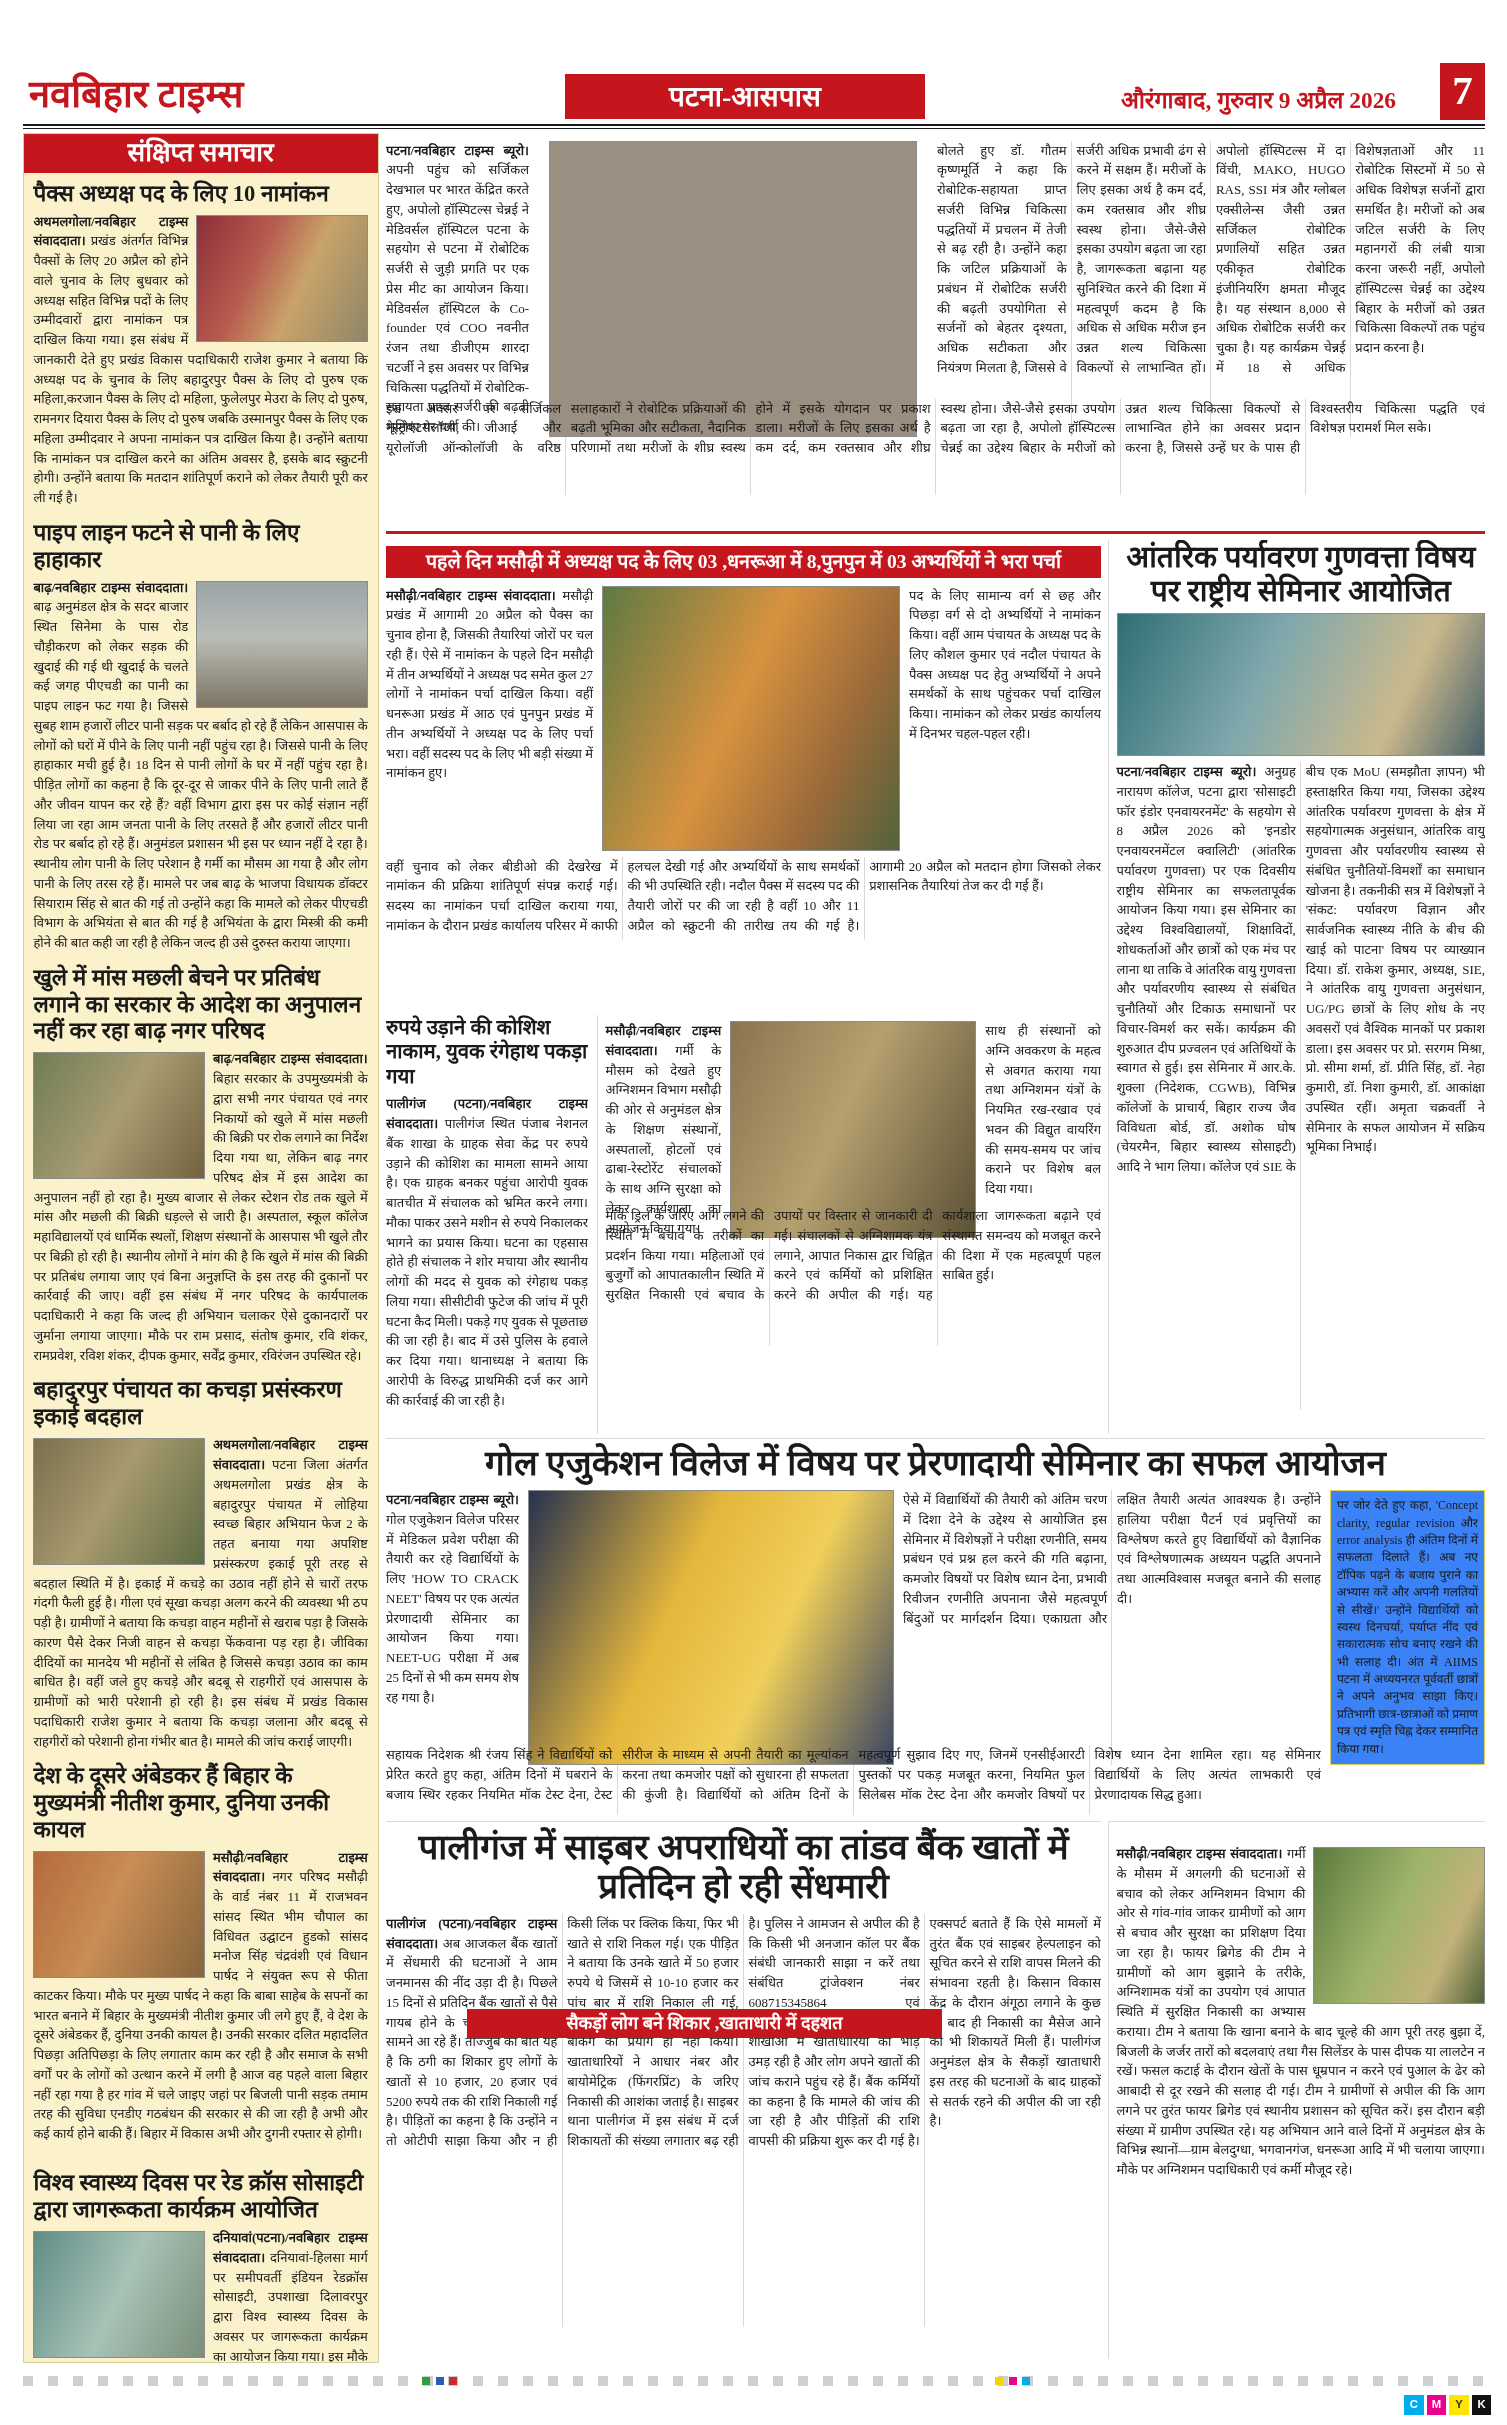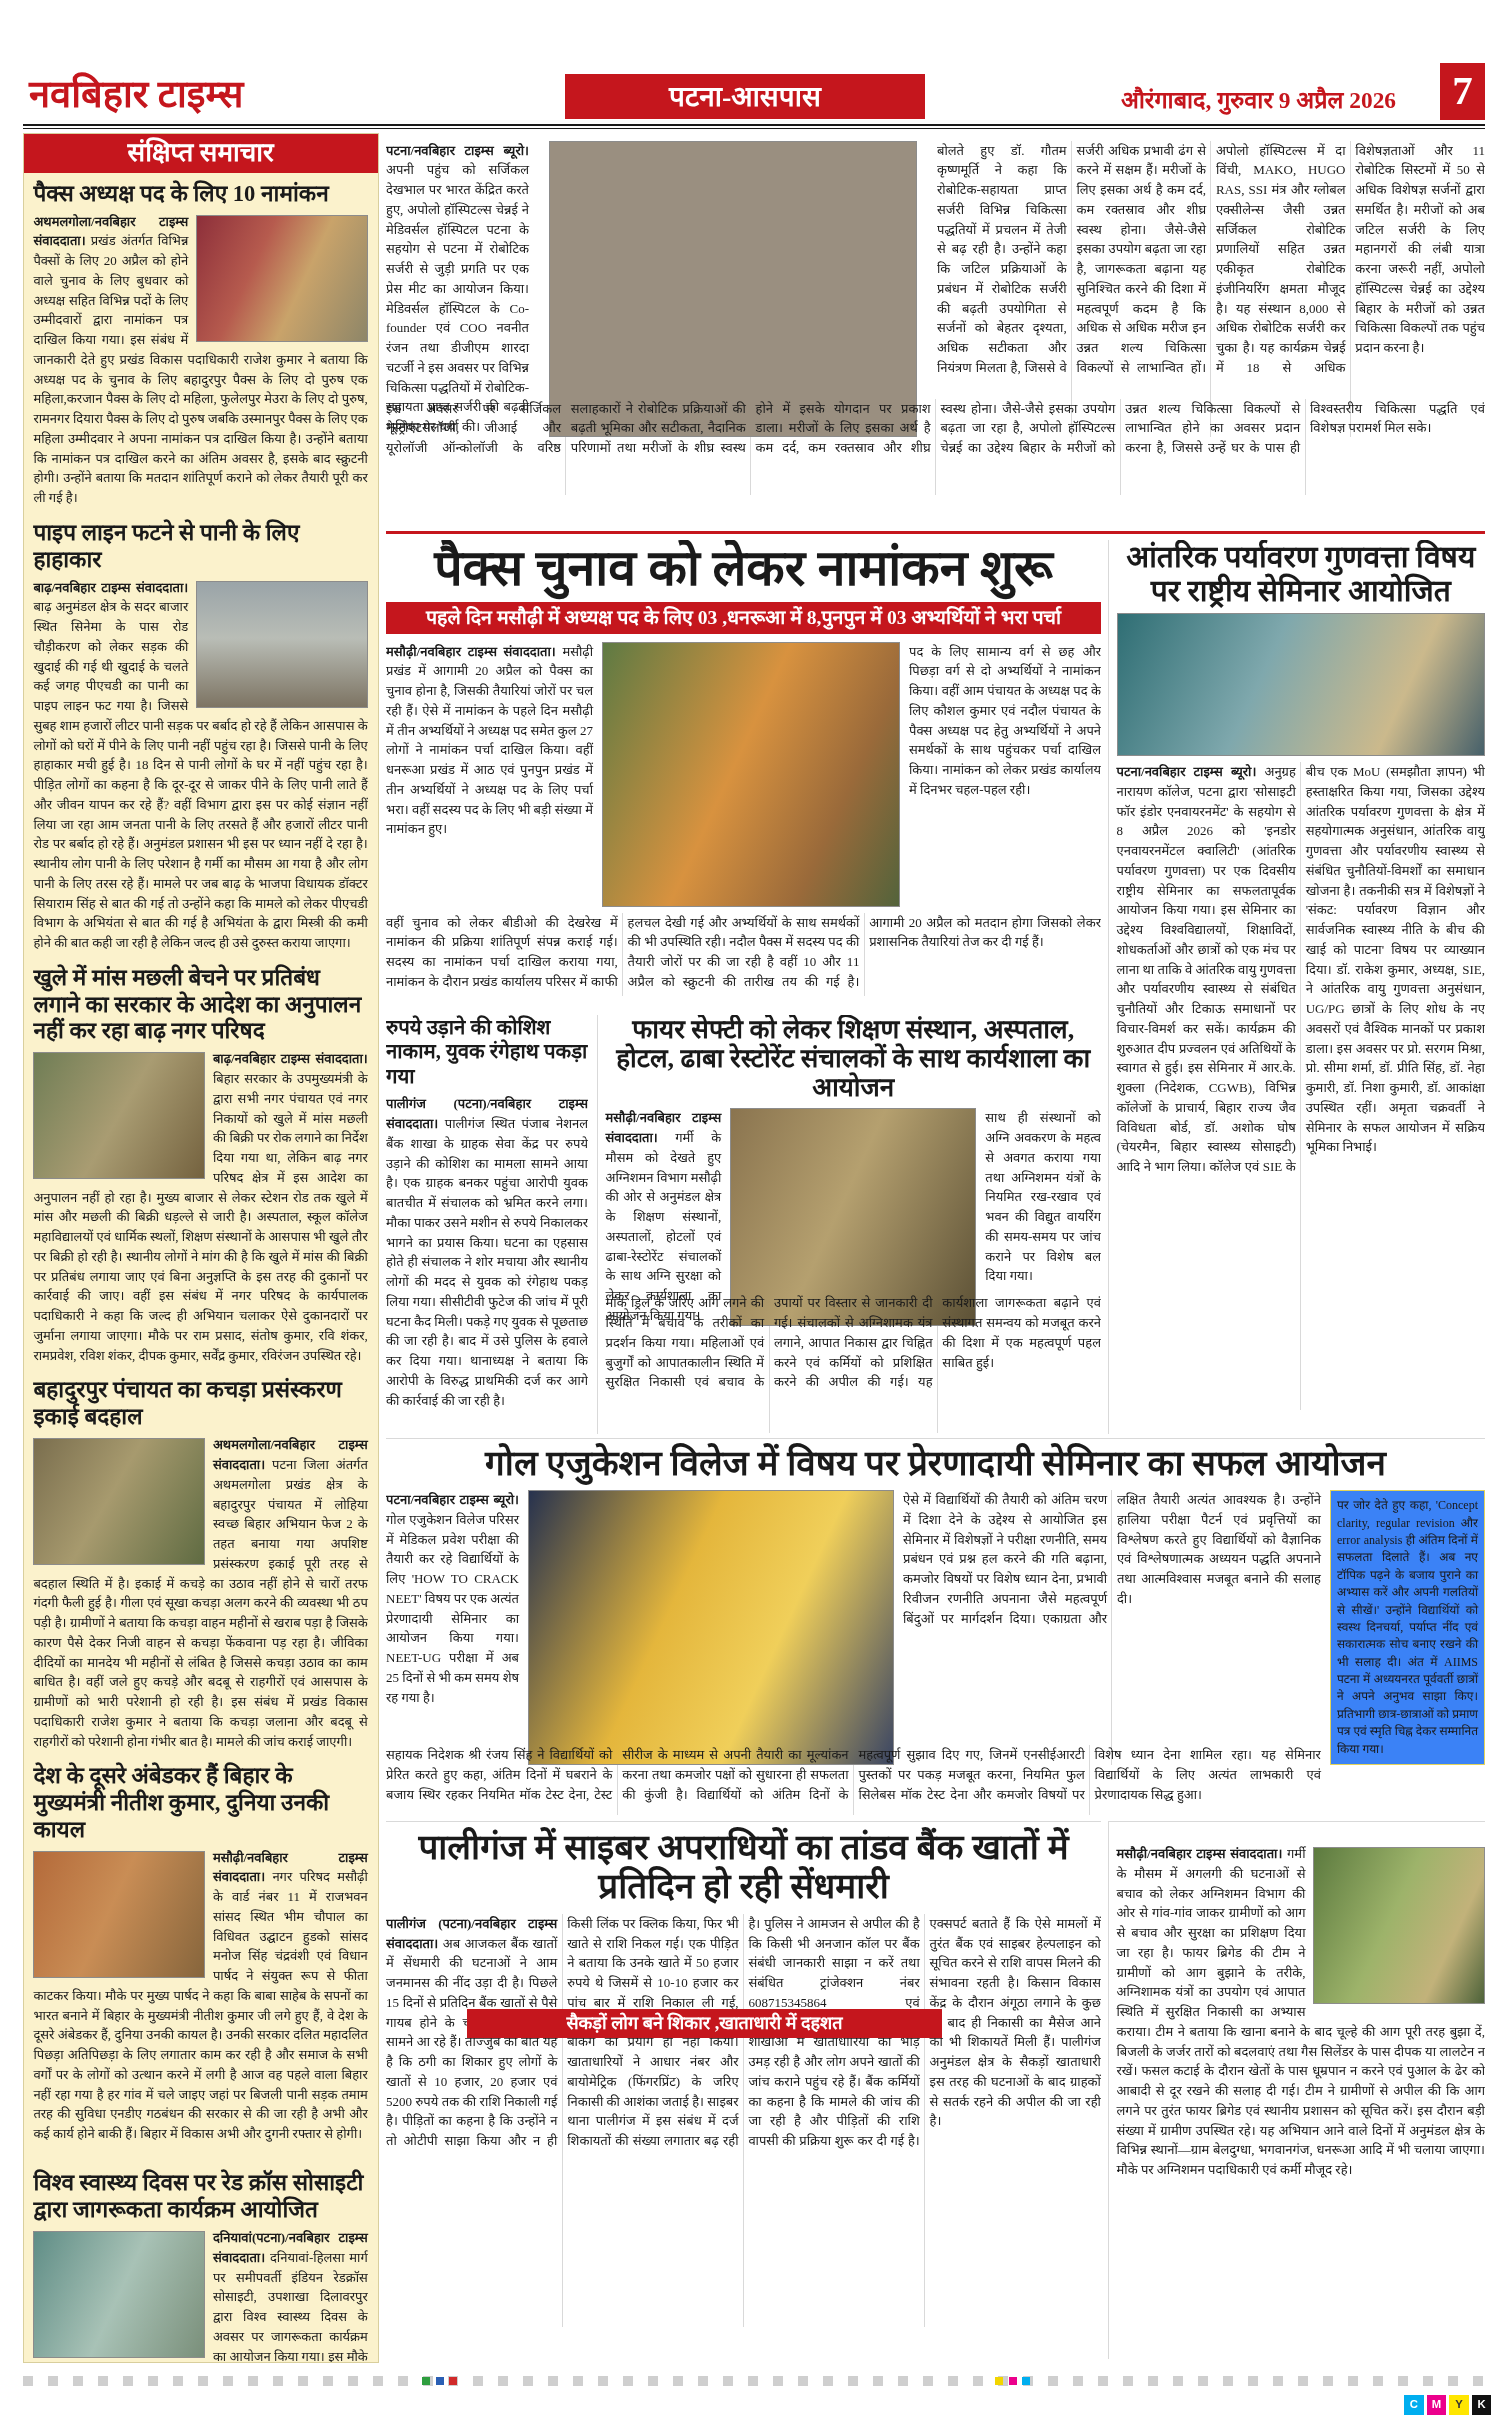--- a/index.html
+++ b/index.html
@@ -138,21 +138,20 @@
   <div class="abs block apollo">
     <div class="grid3 apollo-grid">
       <div class="body-txt"><span class="byline">पटना/नवबिहार टाइम्स ब्यूरो।</span> <span>अपनी पहुंच को सर्जिकल देखभाल पर भारत केंद्रित करते हुए, अपोलो हॉस्पिटल्स चेन्नई ने मेडिवर्सल हॉस्पिटल पटना के सहयोग से पटना में रोबोटिक सर्जरी से जुड़ी प्रगति पर एक प्रेस मीट का आयोजन किया। मेडिवर्सल हॉस्पिटल के Co-founder एवं COO नवनीत रंजन तथा डीजीएम शारदा चटर्जी ने इस अवसर पर विभिन्न चिकित्सा पद्धतियों में रोबोटिक-सहायता प्राप्त सर्जरी की बढ़ती भूमिका पर चर्चा की।</span></div>
       <div class="photo p-apollo photo-frame"></div>
       <div class="body-txt cols" style="column-count:4;">बोलते हुए डॉ. गौतम कृष्णमूर्ति ने कहा कि रोबोटिक-सहायता प्राप्त सर्जरी विभिन्न चिकित्सा पद्धतियों में प्रचलन में तेजी से बढ़ रही है। उन्होंने कहा कि जटिल प्रक्रियाओं के प्रबंधन में रोबोटिक सर्जरी की बढ़ती उपयोगिता से सर्जनों को बेहतर दृश्यता, अधिक सटीकता और नियंत्रण मिलता है, जिससे वे सर्जरी अधिक प्रभावी ढंग से करने में सक्षम हैं। मरीजों के लिए इसका अर्थ है कम दर्द, कम रक्तस्राव और शीघ्र स्वस्थ होना। जैसे-जैसे इसका उपयोग बढ़ता जा रहा है, जागरूकता बढ़ाना यह सुनिश्चित करने की दिशा में महत्वपूर्ण कदम है कि अधिक से अधिक मरीज इन उन्नत शल्य चिकित्सा विकल्पों से लाभान्वित हों। अपोलो हॉस्पिटल्स में दा विंची, MAKO, HUGO RAS, SSI मंत्र और ग्लोबल एक्सीलेन्स जैसी उन्नत सर्जिकल रोबोटिक प्रणालियों सहित उन्नत एकीकृत रोबोटिक इंजीनियरिंग क्षमता मौजूद है। यह संस्थान 8,000 से अधिक रोबोटिक सर्जरी कर चुका है। यह कार्यक्रम चेन्नई में 18 से अधिक विशेषज्ञताओं और 11 रोबोटिक सिस्टमों में 50 से अधिक विशेषज्ञ सर्जनों द्वारा समर्थित है। मरीजों को अब जटिल सर्जरी के लिए महानगरों की लंबी यात्रा करना जरूरी नहीं, अपोलो हॉस्पिटल्स चेन्नई का उद्देश्य बिहार के मरीजों को उन्नत चिकित्सा विकल्पों तक पहुंच प्रदान करना है।</div>
     </div>
     <div class="body-txt cols apollo-bottom">इस अवसर पर सर्जिकल गेस्ट्रोएंटरोलॉजी, जीआई और यूरोलॉजी ऑन्कोलॉजी के वरिष्ठ सलाहकारों ने रोबोटिक प्रक्रियाओं की बढ़ती भूमिका और सटीकता, नैदानिक परिणामों तथा मरीजों के शीघ्र स्वस्थ होने में इसके योगदान पर प्रकाश डाला। मरीजों के लिए इसका अर्थ है कम दर्द, कम रक्तस्राव और शीघ्र स्वस्थ होना। जैसे-जैसे इसका उपयोग बढ़ता जा रहा है, अपोलो हॉस्पिटल्स चेन्नई का उद्देश्य बिहार के मरीजों को उन्नत शल्य चिकित्सा विकल्पों से लाभान्वित होने का अवसर प्रदान करना है, जिससे उन्हें घर के पास ही विश्वस्तरीय चिकित्सा पद्धति एवं विशेषज्ञ परामर्श मिल सके।</div>
   </div>
 
   <div class="abs block paxs">
-    <div class="hl-c paxs-hl">पैक्स चुनाव को लेकर नामांकन शुरू</div>
     <div class="redbar paxs-bar">पहले दिन मसौढ़ी में अध्यक्ष पद के लिए 03 ,धनरूआ में 8,पुनपुन में 03 अभ्यर्थियों ने भरा पर्चा</div>
     <div class="grid3 paxs-grid">
       <div class="body-txt"><span class="byline">मसौढ़ी/नवबिहार टाइम्स संवाददाता।</span> <span>मसौढ़ी प्रखंड में आगामी 20 अप्रैल को पैक्स का चुनाव होना है, जिसकी तैयारियां जोरों पर चल रही हैं। ऐसे में नामांकन के पहले दिन मसौढ़ी में तीन अभ्यर्थियों ने अध्यक्ष पद समेत कुल 27 लोगों ने नामांकन पर्चा दाखिल किया। वहीं धनरूआ प्रखंड में आठ एवं पुनपुन प्रखंड में तीन अभ्यर्थियों ने अध्यक्ष पद के लिए पर्चा भरा। वहीं सदस्य पद के लिए भी बड़ी संख्या में नामांकन हुए।</span></div>
       <div class="photo p-paxs photo-frame"></div>
       <div class="body-txt">पद के लिए सामान्य वर्ग से छह और पिछड़ा वर्ग से दो अभ्यर्थियों ने नामांकन किया। वहीं आम पंचायत के अध्यक्ष पद के लिए कौशल कुमार एवं नदौल पंचायत के पैक्स अध्यक्ष पद हेतु अभ्यर्थियों ने अपने समर्थकों के साथ पहुंचकर पर्चा दाखिल किया। नामांकन को लेकर प्रखंड कार्यालय में दिनभर चहल-पहल रही।</div>
     </div>
     <div class="body-txt cols paxs-bottom">वहीं चुनाव को लेकर बीडीओ की देखरेख में नामांकन की प्रक्रिया शांतिपूर्ण संपन्न कराई गई। सदस्य का नामांकन पर्चा दाखिल कराया गया, नामांकन के दौरान प्रखंड कार्यालय परिसर में काफी हलचल देखी गई और अभ्यर्थियों के साथ समर्थकों की भी उपस्थिति रही। नदौल पैक्स में सदस्य पद की तैयारी जोरों पर की जा रही है वहीं 10 और 11 अप्रैल को स्क्रुटनी की तारीख तय की गई है। आगामी 20 अप्रैल को मतदान होगा जिसको लेकर प्रशासनिक तैयारियां तेज कर दी गई हैं।</div>
   </div>
 
   <div class="abs block seminar">
@@ -160,21 +159,20 @@
     <div class="photo p-seminar photo-frame" style="width:100%;height:143px;margin-top:6px;"></div>
     <div class="body-txt cols seminar-body"><span class="byline">पटना/नवबिहार टाइम्स ब्यूरो।</span> <span>अनुग्रह नारायण कॉलेज, पटना द्वारा 'सोसाइटी फॉर इंडोर एनवायरनमेंट' के सहयोग से 8 अप्रैल 2026 को 'इनडोर एनवायरनमेंटल क्वालिटी' (आंतरिक पर्यावरण गुणवत्ता) पर एक दिवसीय राष्ट्रीय सेमिनार का सफलतापूर्वक आयोजन किया गया। इस सेमिनार का उद्देश्य विश्वविद्यालयों, शिक्षाविदों, शोधकर्ताओं और छात्रों को एक मंच पर लाना था ताकि वे आंतरिक वायु गुणवत्ता और पर्यावरणीय स्वास्थ्य से संबंधित चुनौतियों और टिकाऊ समाधानों पर विचार-विमर्श कर सकें। कार्यक्रम की शुरुआत दीप प्रज्वलन एवं अतिथियों के स्वागत से हुई। इस सेमिनार में आर.के. शुक्ला (निदेशक, CGWB), विभिन्न कॉलेजों के प्राचार्य, बिहार राज्य जैव विविधता बोर्ड, डॉ. अशोक घोष (चेयरमैन, बिहार स्वास्थ्य सोसाइटी) आदि ने भाग लिया। कॉलेज एवं SIE के बीच एक MoU (समझौता ज्ञापन) भी हस्ताक्षरित किया गया, जिसका उद्देश्य आंतरिक पर्यावरण गुणवत्ता के क्षेत्र में सहयोगात्मक अनुसंधान, आंतरिक वायु गुणवत्ता और पर्यावरणीय स्वास्थ्य से संबंधित चुनौतियों-विमर्शों का समाधान खोजना है। तकनीकी सत्र में विशेषज्ञों ने 'संकट: पर्यावरण विज्ञान और सार्वजनिक स्वास्थ्य नीति के बीच की खाई को पाटना' विषय पर व्याख्यान दिया। डॉ. राकेश कुमार, अध्यक्ष, SIE, ने आंतरिक वायु गुणवत्ता अनुसंधान, UG/PG छात्रों के लिए शोध के नए अवसरों एवं वैश्विक मानकों पर प्रकाश डाला। इस अवसर पर प्रो. सरगम मिश्रा, प्रो. सीमा शर्मा, डॉ. प्रीति सिंह, डॉ. नेहा कुमारी, डॉ. निशा कुमारी, डॉ. आकांक्षा उपस्थित रहीं। अमृता चक्रवर्ती ने सेमिनार के सफल आयोजन में सक्रिय भूमिका निभाई।</span></div>
   </div>
 
   <div class="abs block rupaye">
     <div class="rupaye-hl">रुपये उड़ाने की कोशिश नाकाम, युवक रंगेहाथ पकड़ा गया</div>
     <div class="body-txt" style="margin-top:6px;"><span class="byline">पालीगंज (पटना)/नवबिहार टाइम्स संवाददाता।</span> <span>पालीगंज स्थित पंजाब नेशनल बैंक शाखा के ग्राहक सेवा केंद्र पर रुपये उड़ाने की कोशिश का मामला सामने आया है। एक ग्राहक बनकर पहुंचा आरोपी युवक बातचीत में संचालक को भ्रमित करने लगा। मौका पाकर उसने मशीन से रुपये निकालकर भागने का प्रयास किया। घटना का एहसास होते ही संचालक ने शोर मचाया और स्थानीय लोगों की मदद से युवक को रंगेहाथ पकड़ लिया गया। सीसीटीवी फुटेज की जांच में पूरी घटना कैद मिली। पकड़े गए युवक से पूछताछ की जा रही है। बाद में उसे पुलिस के हवाले कर दिया गया। थानाध्यक्ष ने बताया कि आरोपी के विरुद्ध प्राथमिकी दर्ज कर आगे की कार्रवाई की जा रही है।</span></div>
   </div>
 
   <div class="abs block fire">
-    <div class="hl-c fire-hl">फायर सेफ्टी को लेकर शिक्षण संस्थान, अस्पताल, होटल, ढाबा रेस्टोरेंट संचालकों के साथ कार्यशाला का आयोजन</div>
     <div class="grid3 fire-grid">
       <div class="body-txt"><span class="byline">मसौढ़ी/नवबिहार टाइम्स संवाददाता।</span> <span>गर्मी के मौसम को देखते हुए अग्निशमन विभाग मसौढ़ी की ओर से अनुमंडल क्षेत्र के शिक्षण संस्थानों, अस्पतालों, होटलों एवं ढाबा-रेस्टोरेंट संचालकों के साथ अग्नि सुरक्षा को लेकर कार्यशाला का आयोजन किया गया।</span></div>
       <div class="photo p-fire photo-frame"></div>
       <div class="body-txt">साथ ही संस्थानों को अग्नि अवकरण के महत्व से अवगत कराया गया तथा अग्निशमन यंत्रों के नियमित रख-रखाव एवं भवन की विद्युत वायरिंग की समय-समय पर जांच कराने पर विशेष बल दिया गया।</div>
     </div>
     <div class="body-txt cols fire-bottom">मॉक ड्रिल के जरिए आग लगने की स्थिति में बचाव के तरीकों का प्रदर्शन किया गया। महिलाओं एवं बुजुर्गों को आपातकालीन स्थिति में सुरक्षित निकासी एवं बचाव के उपायों पर विस्तार से जानकारी दी गई। संचालकों से अग्निशामक यंत्र लगाने, आपात निकास द्वार चिह्नित करने एवं कर्मियों को प्रशिक्षित करने की अपील की गई। यह कार्यशाला जागरूकता बढ़ाने एवं संस्थागत समन्वय को मजबूत करने की दिशा में एक महत्वपूर्ण पहल साबित हुई।</div>
   </div>
 
   <div class="abs block goal">
     <div class="hl-c goal-hl">गोल एजुकेशन विलेज में विषय पर प्रेरणादायी सेमिनार का सफल आयोजन</div>

